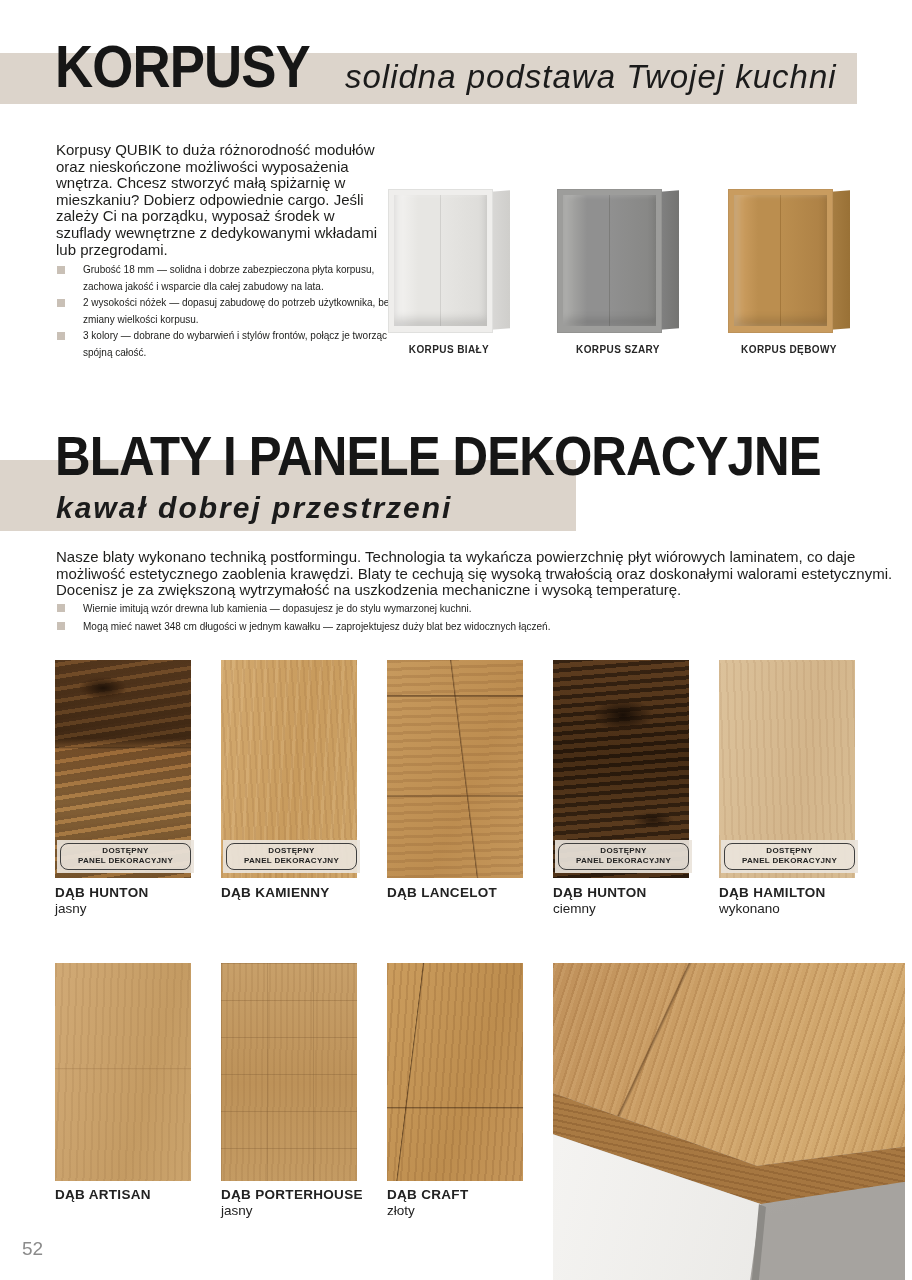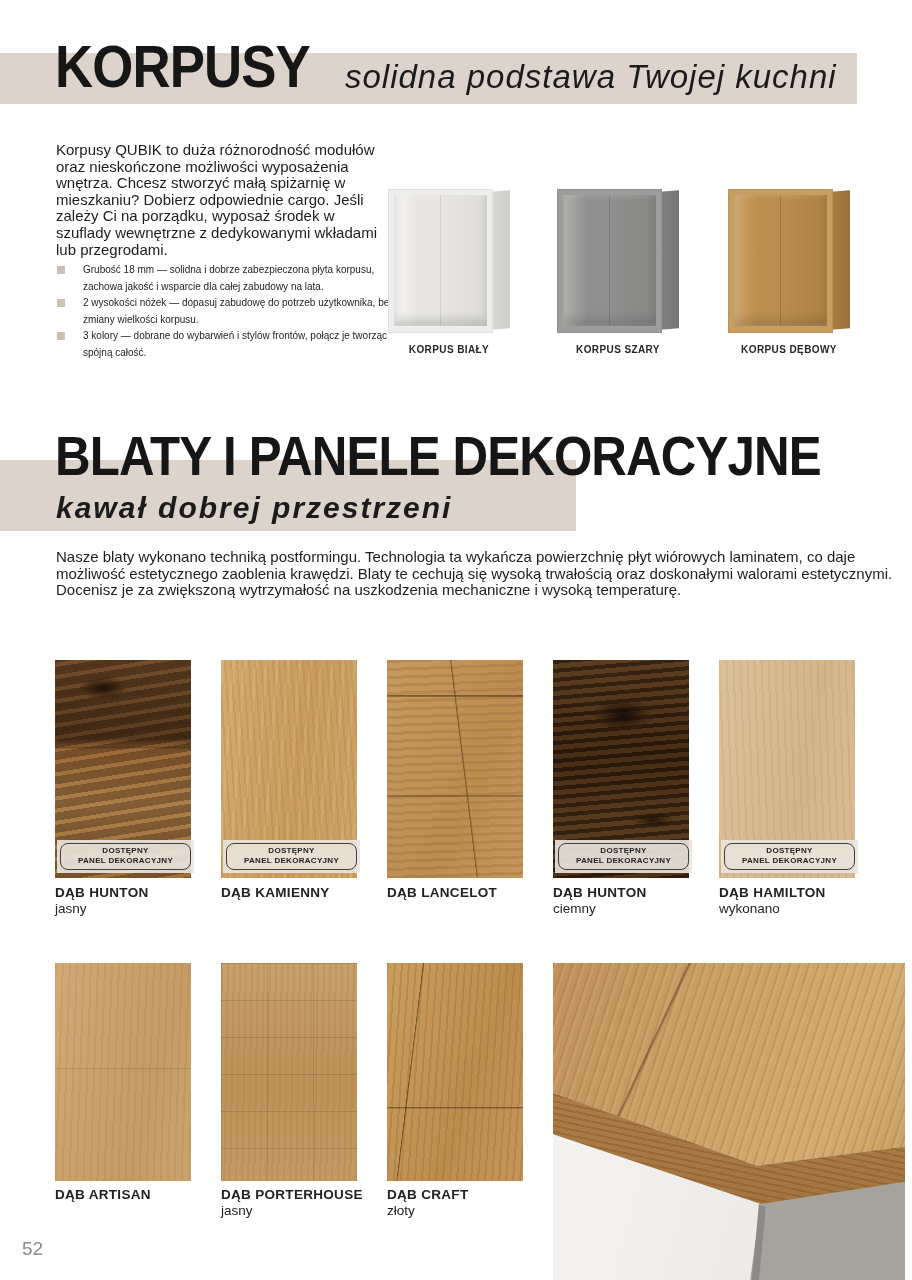--- a/index.html
+++ b/index.html
@@ -189,20 +189,22 @@
 <div class="band band2"></div>
 <div class="title2">BLATY I PANELE DEKORACYJNE</div>
 <div class="sub2">kawał dobrej przestrzeni</div>
 
 <div class="intro2">
   <p>Nasze blaty wykonano techniką postformingu. Technologia ta wykańcza powierzchnię płyt wiórowych laminatem, co daje możliwość estetycznego zaoblenia krawędzi. Blaty te cechują się wysoką trwałością oraz doskonałymi walorami estetycznymi.</p>
   <p>Docenisz je za zwiększoną wytrzymałość na uszkodzenia mechaniczne i wysoką temperaturę.</p>
 </div>
 
 <ul class="blist blist2">
+  <li>Wiernie imitują wzór drewna lub kamienia — dopasujesz je do stylu wymarzonej kuchni.</li>
+  <li>Mogą mieć nawet 348 cm długości w jednym kawałku — zaprojektujesz duży blat bez widocznych łączeń.</li>
 </ul>
 
 <div class="swatch r1 c1 w-hunton-jasny">
   <div class="badge">
     <div class="badge-in">
       <div class="badge-l">DOSTĘPNY</div>
       <div class="badge-l">PANEL DEKORACYJNY</div>
     </div>
   </div>
 </div>

